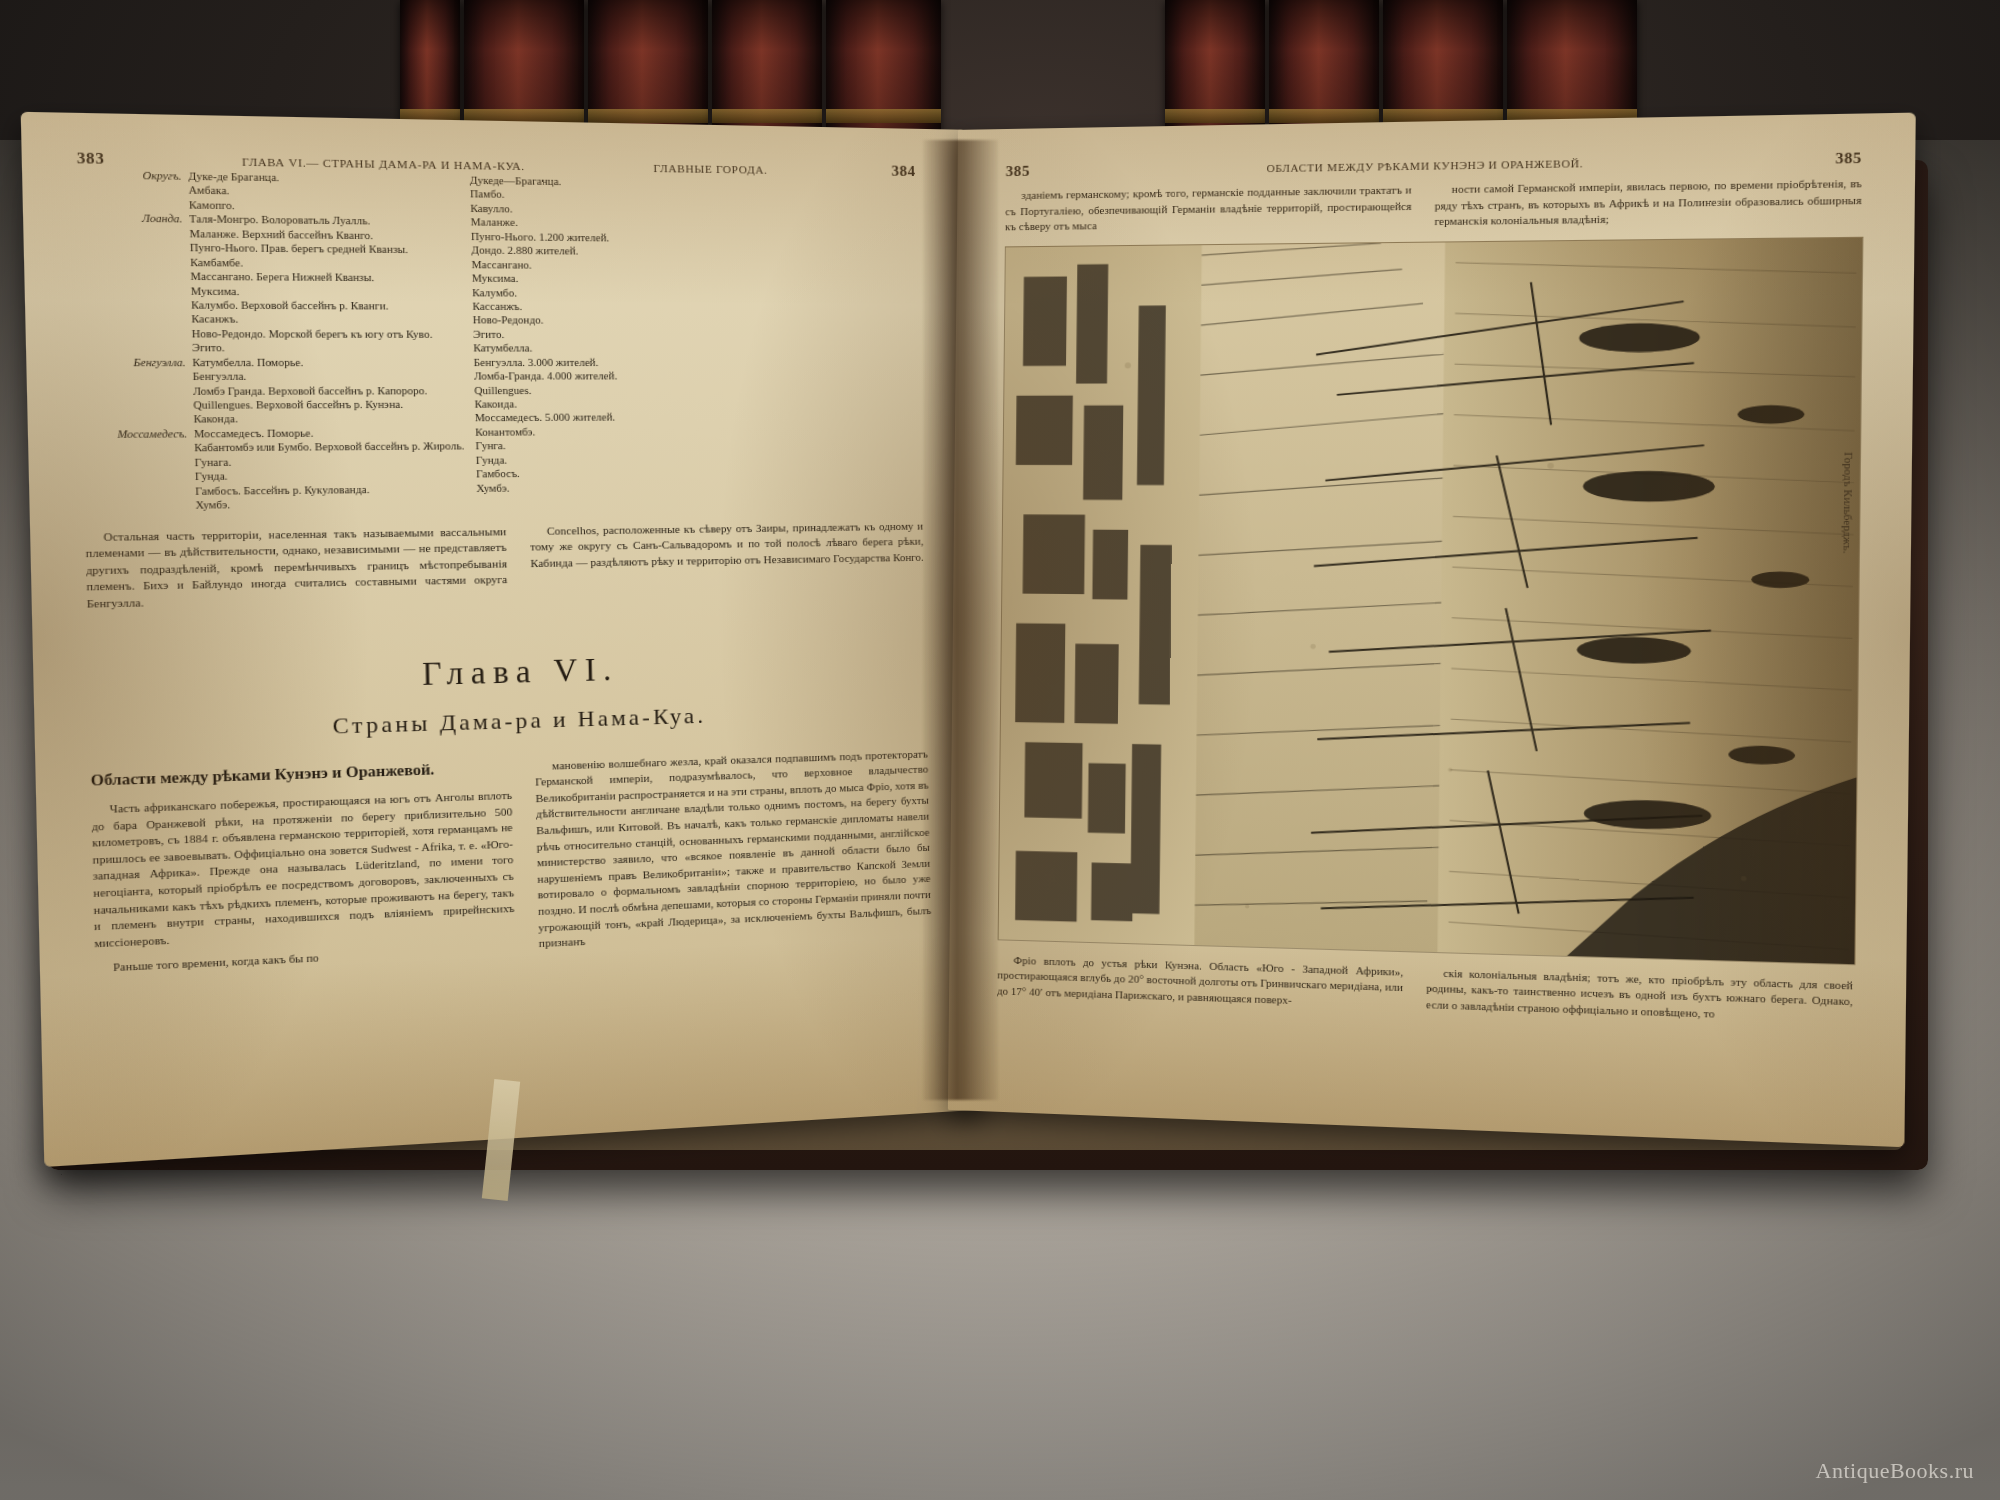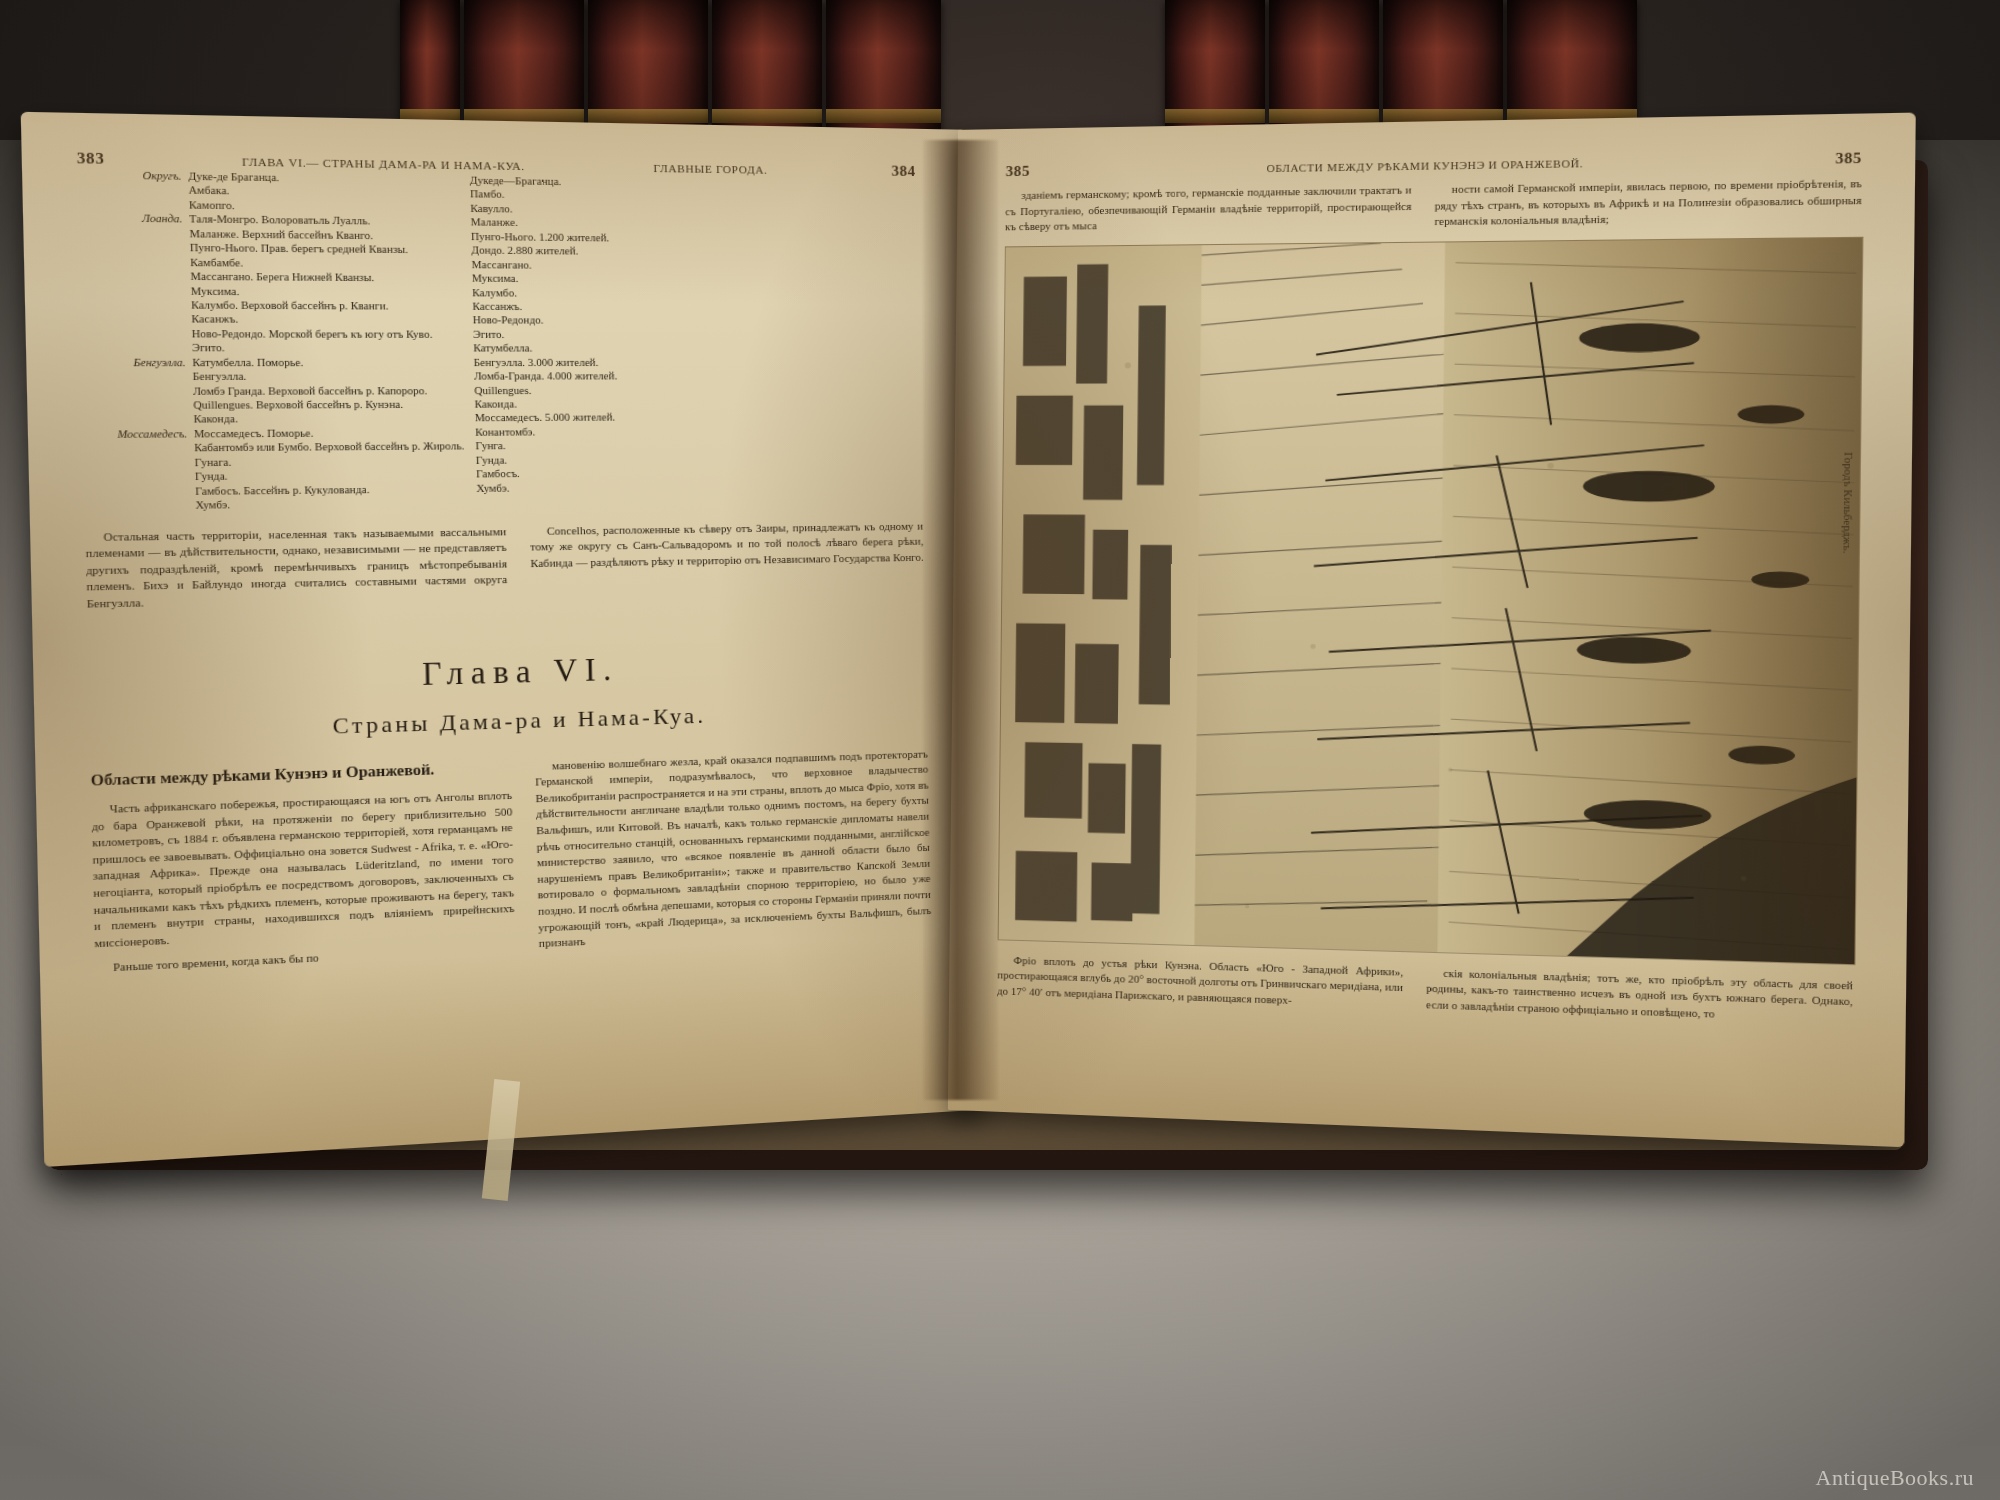--- a/index.html
+++ b/index.html
@@ -83,21 +83,21 @@
   .sec-head{font-size:15px;font-weight:bold;line-height:1.3;margin:0 0 10px;color:#241c12;}
 
   
   .plate{position:relative;margin:4px 0 12px;width:100%;height:690px;
     background:linear-gradient(180deg,#cfc09a,#bda87f);
     border:1px solid rgba(60,45,22,.35);overflow:hidden;}
   .plate svg{display:block;width:100%;height:100%;}
   .plate-caption{position:absolute;right:4px;top:300px;transform:rotate(90deg);
     transform-origin:right top;font-size:11px;color:#3a2f1f;white-space:nowrap;}
 
-  .watermark{position:absolute;right:26px;bottom:9px;color:#cfcbc4;font-size:22px;
+  .watermark{position:absolute;right:26px;bottom:16px;color:#cfcbc4;font-size:22px;
     font-family:"Liberation Serif",serif;opacity:.9;letter-spacing:.5px;}
 
   .shadow-blob{position:absolute;left:120px;bottom:60px;width:1760px;height:120px;
     background:radial-gradient(ellipse at center, rgba(0,0,0,.55), rgba(0,0,0,0) 70%);}
   .bookmark{position:absolute;left:470px;bottom:-10px;width:26px;height:120px;
     background:linear-gradient(180deg,#d8cba8,#b9a97f);transform:rotate(6deg);opacity:.85;}
 </style>
 </head>
 <body>
 

